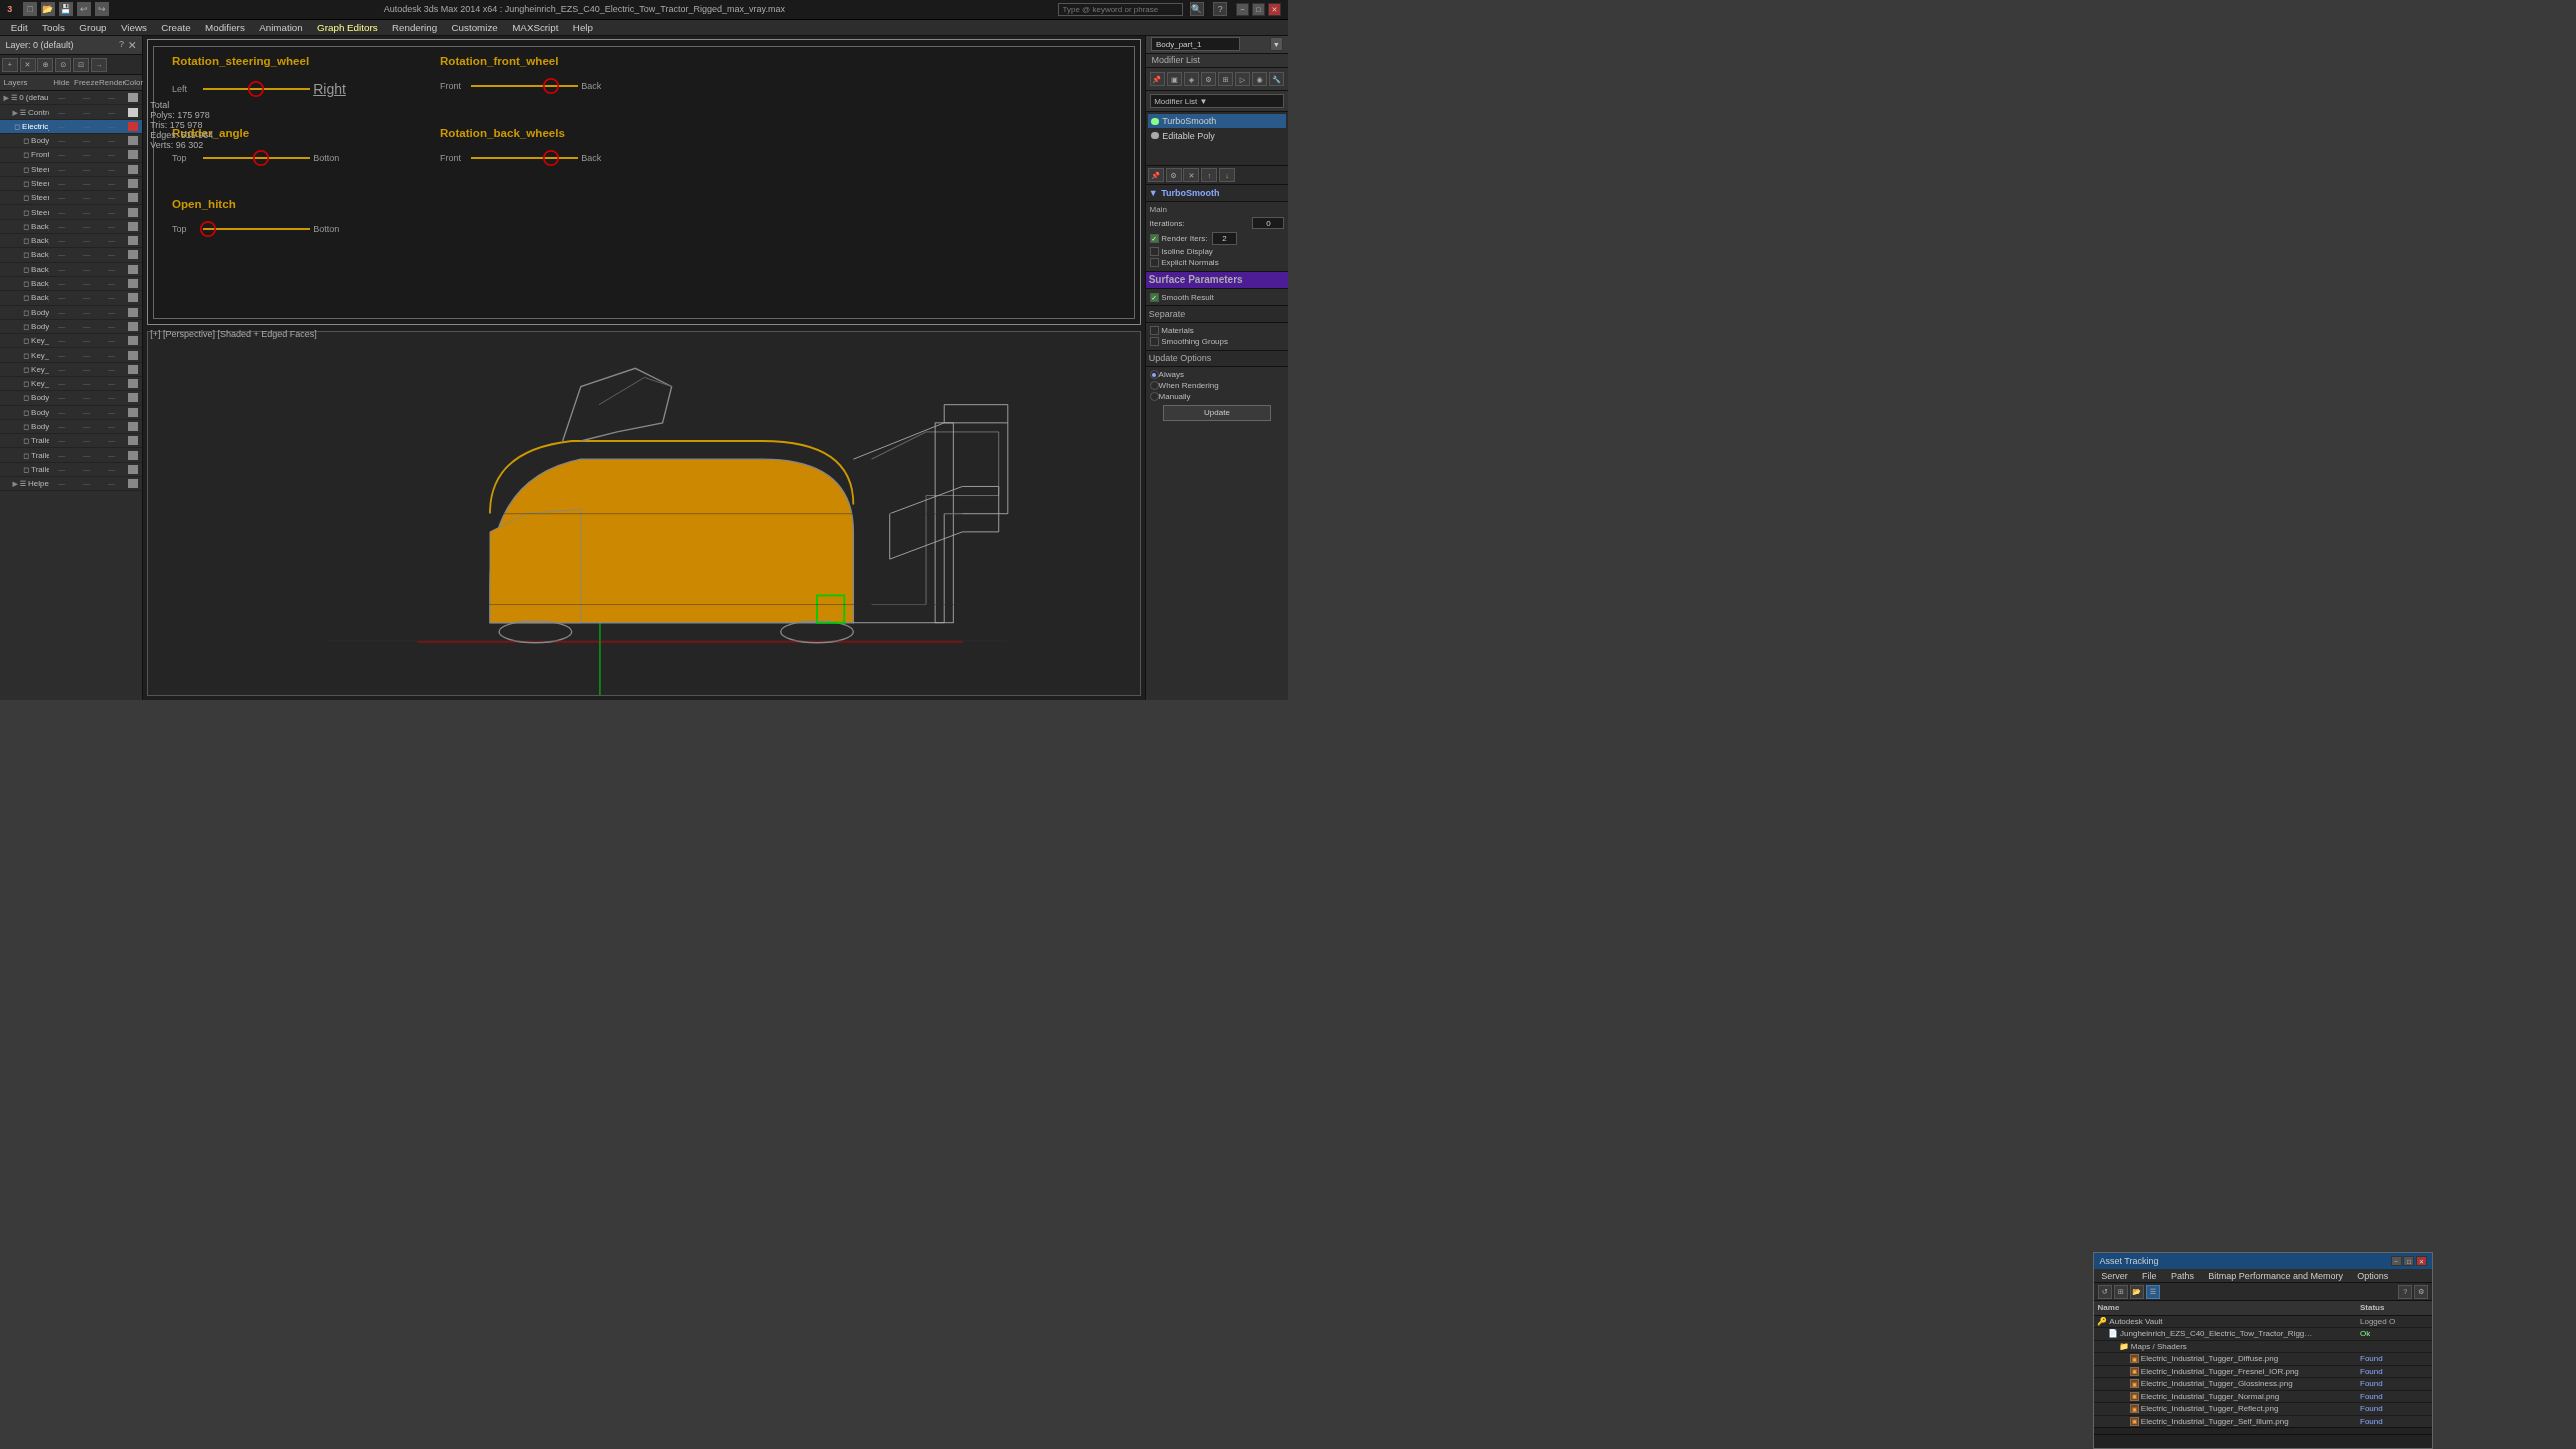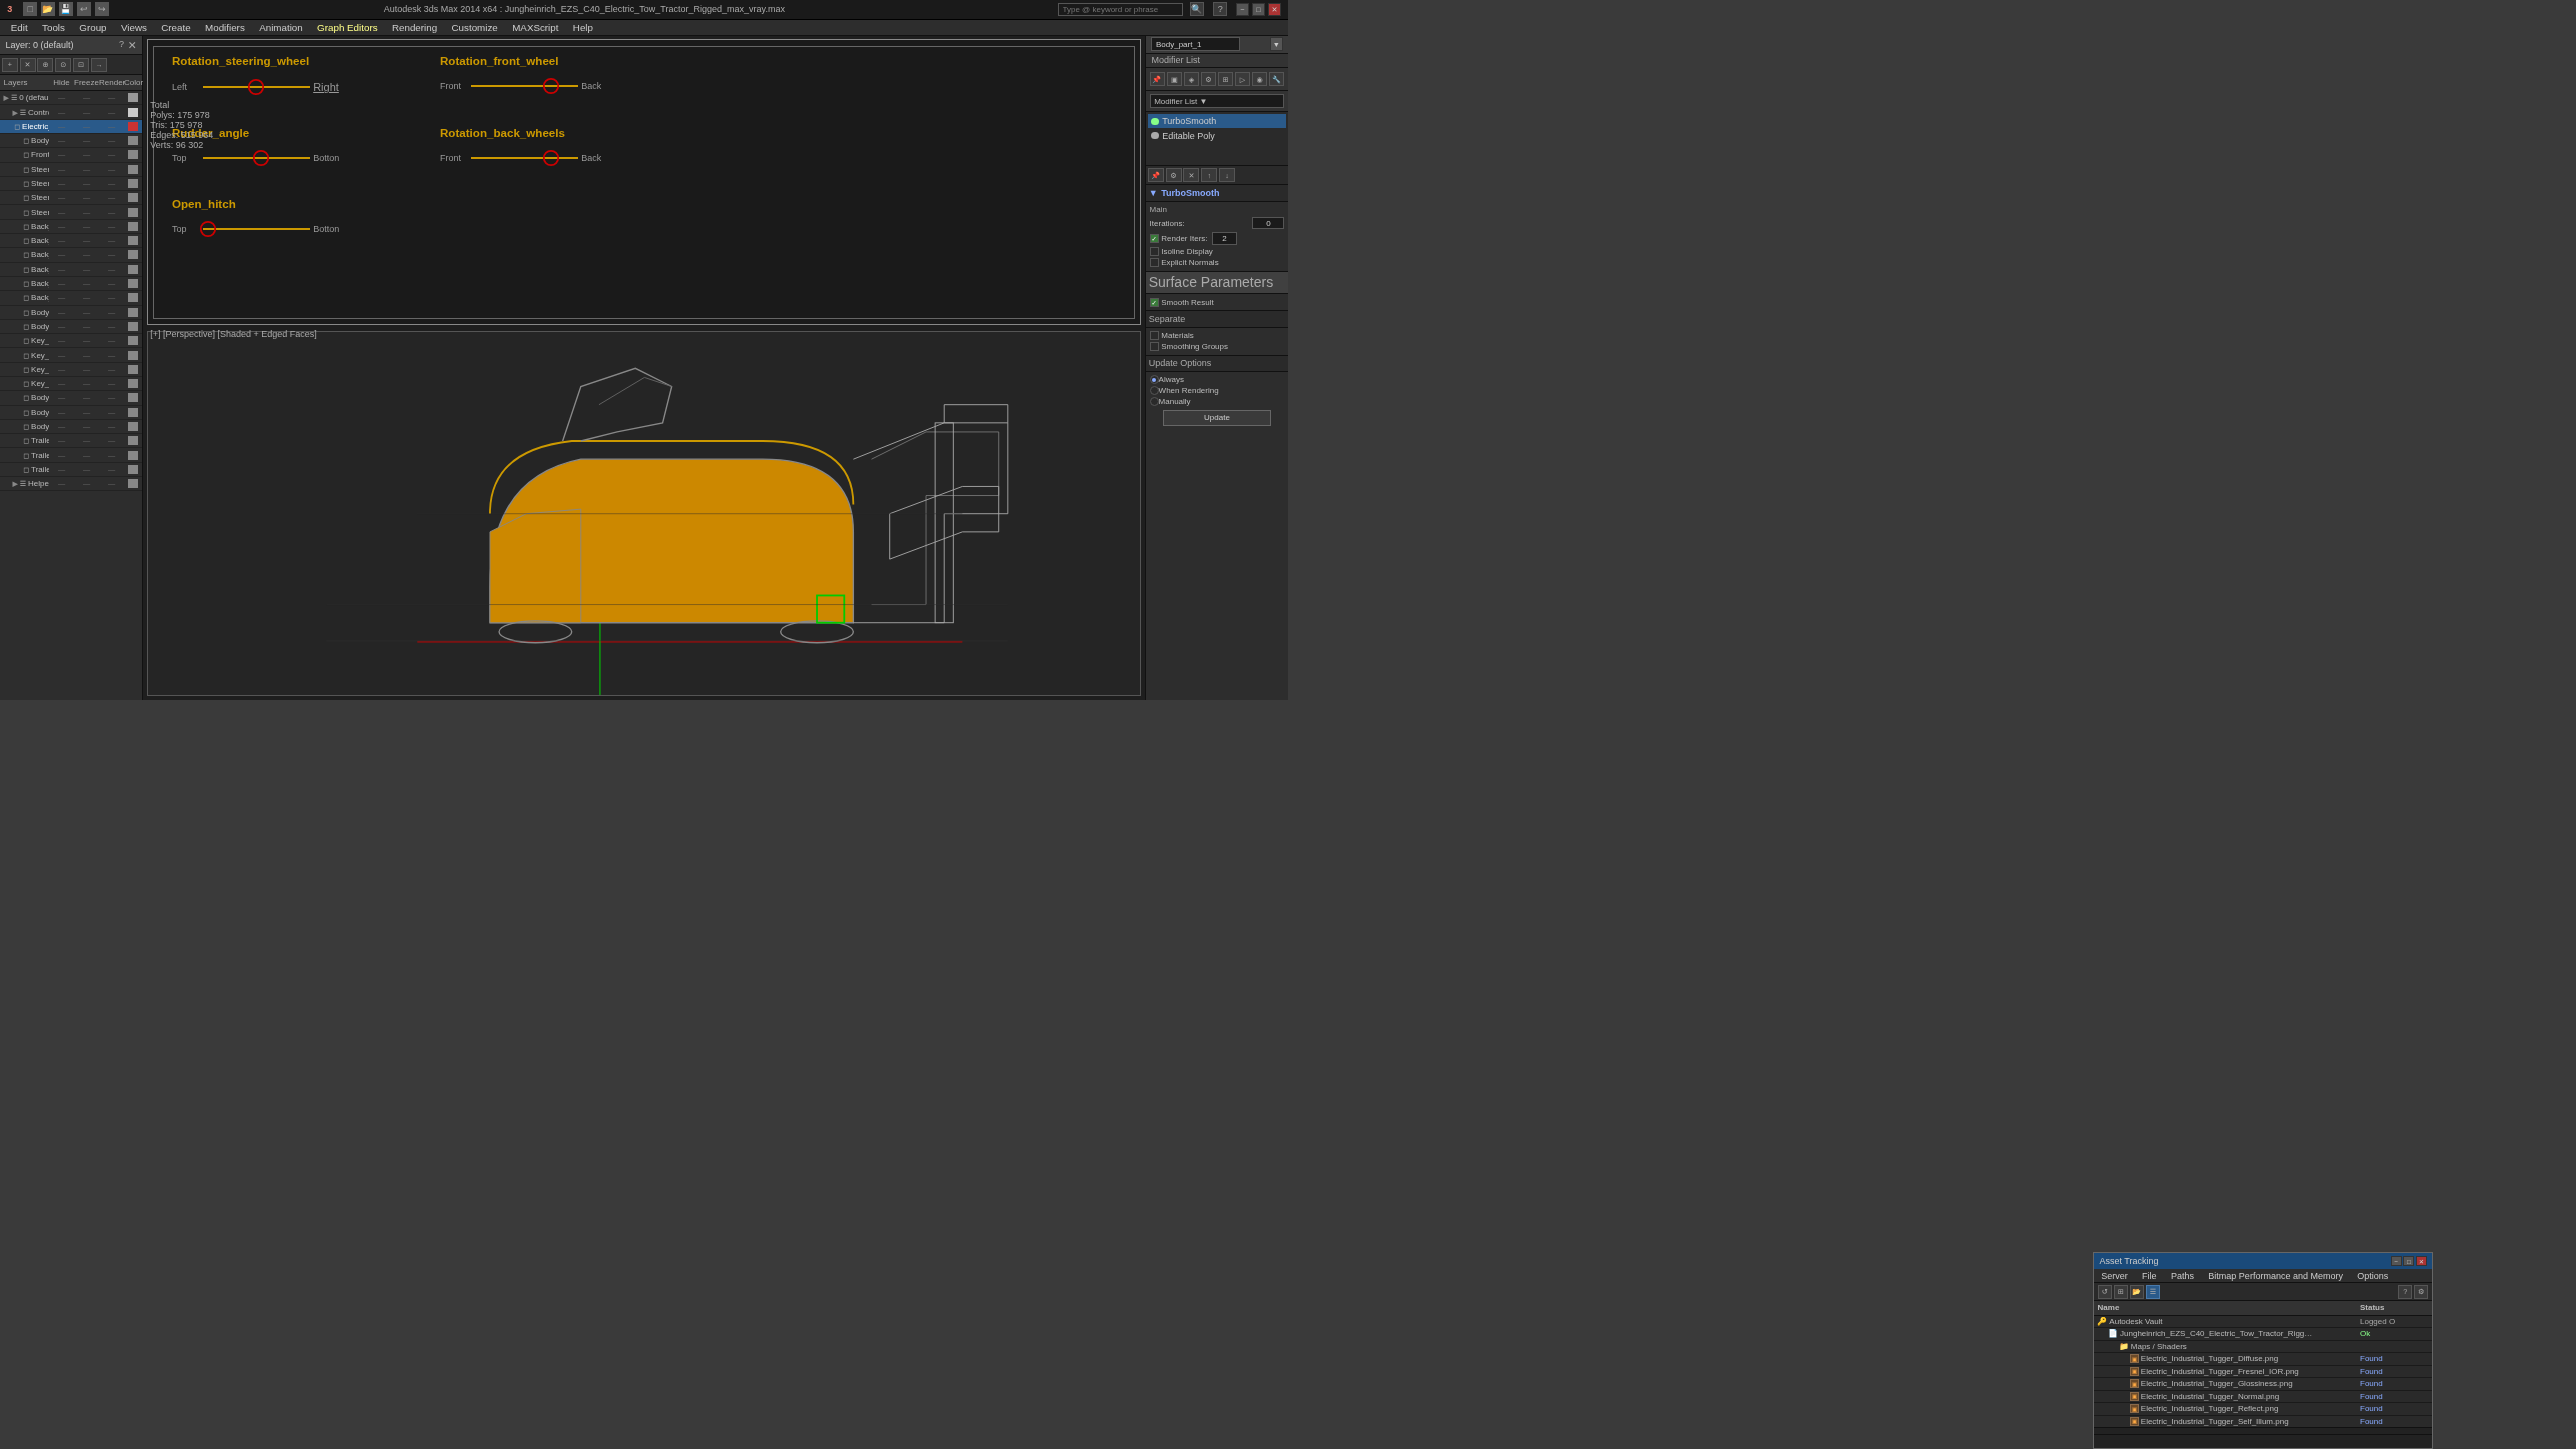--- a/index.html
+++ b/index.html
@@ -1034,21 +1034,21 @@
               <div class="graph-label" style="position:relative;top:0;left:0;font-size:11.6px;">Rotation_steering_wheel</div>
               <div style="position:relative;margin-top:14.3px;display:flex;align-items:center;gap:3.6px;">
                 <span style="font-size:9px;color:#999;width:27px;">Left</span>
                 <div style="width:107px;height:1.8px;background:#cc9900;position:relative;">
                   <div style="position:absolute;left:50%;top:-8px;transform:translateX(-50%);">
                     <svg width="18" height="18" viewBox="0 0 20 20">
                         <circle cx="10" cy="10" r="8" stroke="#cc0000" stroke-width="2" fill="none"></circle>
                       </svg>
                   </div>
                 </div>
-                <span style="font-size:11px;color:#999;width:27px;text-decoration:underline;">Right</span>
+                <span style="font-size:14px;color:#999;width:27px;text-decoration:underline;">Right</span>
               </div>
             </div>
 
             <div style="position:absolute;top:7.2px;left:286px;">
               <div class="graph-label" style="position:relative;top:0;left:0;font-size:11.6px;">Rotation_front_wheel</div>
               <div style="position:relative;margin-top:14.3px;display:flex;align-items:center;gap:3.6px;">
                 <span style="font-size:9px;color:#999;width:27px;">Front</span>
                 <div style="width:107px;height:1.8px;background:#cc9900;position:relative;">
                   <div style="position:absolute;left:75%;top:-8px;transform:translateX(-50%);">
                     <svg width="18" height="18" viewBox="0 0 20 20">
@@ -1211,21 +1211,21 @@
       <div class="param-checkbox" style="margin-top:2.7px;">
         <div class="checkbox-box"></div>
         <span>Isoline Display</span>
       </div>
       <div class="param-checkbox" style="margin-top:1.8px;">
         <div class="checkbox-box"></div>
         <span>Explicit Normals</span>
       </div>
     </div>
 
-    <div style="background:#404040;padding:2.7px;border-bottom:0.9px solid #111;font-size:14px;color:#aaa;font-weight:normal;">Surface Parameters</div>
+    <div style="background:#4c1d95;padding:2.7px;border-bottom:0.9px solid #111;font-size:10px;color:#aaa;font-weight:bold;">Surface Parameters</div>
     <div id="surface-params-section">
       <div class="param-checkbox">
         <div class="checkbox-box checked">✓</div>
         <span>Smooth Result</span>
       </div>
     </div>
 
     <div style="background:#2a2a2a;padding:2.7px;border-bottom:0.9px solid #111;font-size:9px;color:#aaa;">Separate</div>
     <div id="separate-section">
       <div class="param-checkbox">

